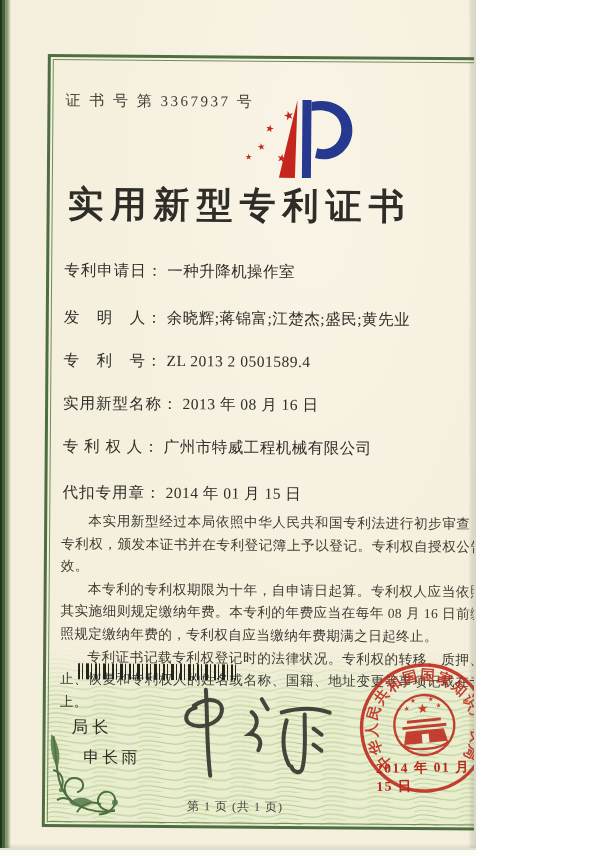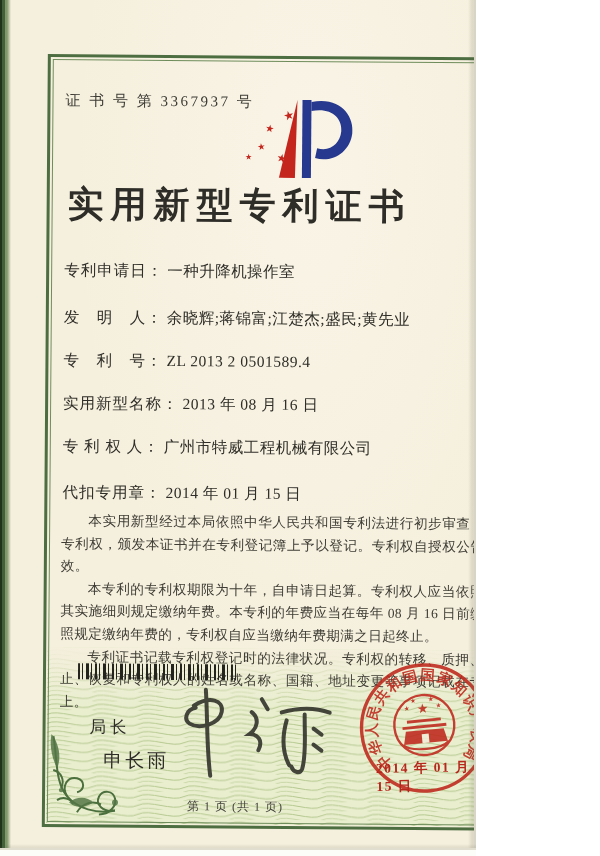--- a/index.html
+++ b/index.html
@@ -37,22 +37,22 @@
     font-size:36px;font-weight:700;letter-spacing:7px;color:#2e2d28;}
   .field{position:absolute;left:63px;font-size:15.5px;white-space:nowrap;color:#2f2e28;}
   .field .lab{letter-spacing:1px;}
   .field .val{margin-left:4px;letter-spacing:.5px;}
   .paras{position:absolute;left:62px;top:512px;width:480px;}
   .paras p{margin:0;font-size:13.6px;line-height:22.6px;text-align:justify;text-indent:2em;
     color:#3e3c34;letter-spacing:.4px;}
   .barcode{position:absolute;left:80px;top:665px;width:160px;height:16px;z-index:3;
     background:repeating-linear-gradient(90deg,#24241f 0 2px,transparent 2px 4px,#24241f 4px 5px,
       transparent 5px 8px,#24241f 8px 11px,transparent 11px 13px,#24241f 13px 14px,transparent 14px 17px);}
-  .signer-title{position:absolute;left:92px;top:718px;font-size:16.5px;letter-spacing:4px;color:#2e2d27;z-index:3;}
-  .signer-name{position:absolute;left:86px;top:749px;font-size:19px;letter-spacing:3px;color:#2e2d27;z-index:3;margin-left:20px;}
+  .signer-title{position:absolute;left:74px;top:718px;font-size:16.5px;letter-spacing:4px;color:#2e2d27;z-index:3;}
+  .signer-name{position:absolute;left:86px;top:749px;font-size:16px;letter-spacing:3px;color:#2e2d27;z-index:3;}
   .signature{position:absolute;left:168px;top:682px;z-index:3;}
   .tax-stamp{position:absolute;left:471px;top:64px;transform:rotate(-16deg);opacity:.82;}
   .office-stamp{position:absolute;left:352px;top:652px;transform:rotate(-6deg);opacity:.88;z-index:3;}
   .seal-date{position:absolute;left:379px;top:758px;font-size:13.5px;letter-spacing:1.5px;
     color:#b6271c;z-index:4;transform:rotate(-1.5deg);font-weight:700;}
   .footer{position:absolute;left:0;top:799px;width:100%;text-align:center;font-size:12px;
     letter-spacing:1px;color:#44433b;z-index:3;}
 </style>
 </head>
 <body>

